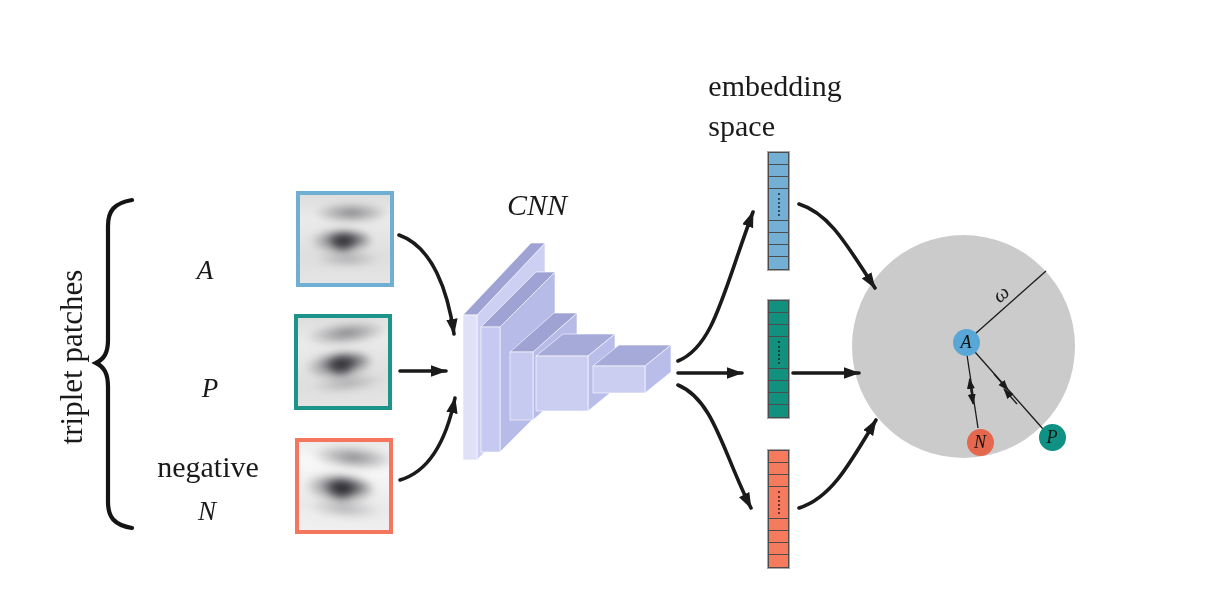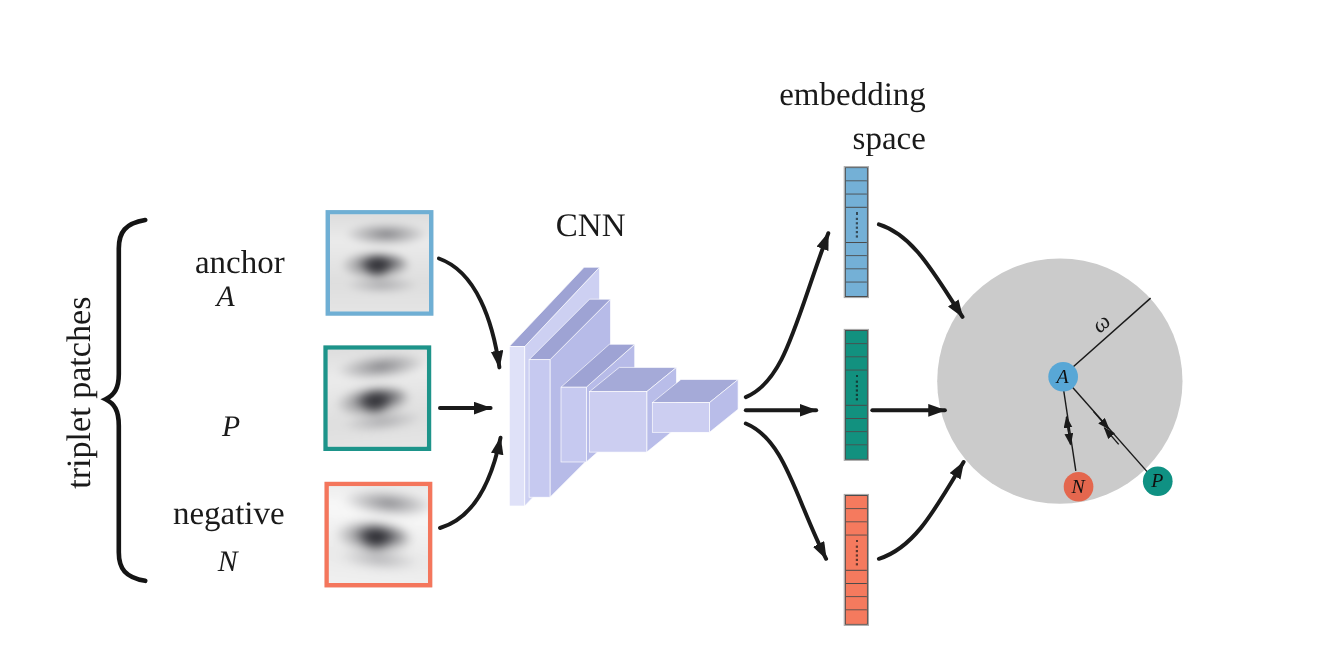--- a/index.html
+++ b/index.html
@@ -2,21 +2,21 @@
 <html><head>
 <meta charset="utf-8">
 <style>
   html,body{margin:0;padding:0;background:#ffffff;}
   .stage{
     position:relative;width:1215px;height:601px;background:#ffffff;overflow:hidden;
     font-family:"Liberation Serif","DejaVu Serif",serif;color:#1a1a1a;
   }
   .abs{position:absolute;}
   .ctr{transform:translate(-50%,-50%);}
-  .lbl{font-size:30px;white-space:pre-line;text-align:right;line-height:1.32;}
+  .lbl{font-size:30px;white-space:pre-line;text-align:left;line-height:1.32;}
   .sym{font-size:27px;font-style:italic;}
   .vert-label{
     position:absolute;left:-68px;top:339px;width:280px;height:36px;
     text-align:center;font-size:31px;line-height:36px;
     transform:rotate(-90deg);
   }
   svg.overlay{position:absolute;left:0;top:0;z-index:3;pointer-events:none;}
   
   .patch{
     position:absolute;width:90px;height:88px;border:4px solid #888;
@@ -114,37 +114,36 @@
       <path d="M972.5,400 L969.5,379" marker-end="url(#ahSmall)"></path>
       <path d="M969.8,382 L973.2,404" marker-end="url(#ahSmall)"></path>
 
       <path d="M994,374 L1008,390" marker-end="url(#ahSmall)"></path>
       <path d="M1017,404 L1004,389" marker-end="url(#ahSmall)"></path>
     </g>
   </svg>
 
   <div class="vert-label">triplet patches</div>
 
-  <div class="abs ctr lbl" style="left:218px;top:239px;">anchor</div>
   <div class="abs ctr sym" style="left:205px;top:270px;">A</div>
   <div class="abs ctr sym" style="left:210px;top:388px;">P</div>
   <div class="abs ctr lbl" style="left:208px;top:467px;">negative</div>
   <div class="abs ctr sym" style="left:207px;top:511px;">N</div>
 
   <div class="patch" style="left: 296px; top: 191px; border-color: rgb(111, 175, 212);">
     <div class="eye"></div>
   </div>
   <div class="patch" style="left: 294px; top: 314px; border-color: rgb(29, 148, 138);">
     <div class="eye eye2"></div>
   </div>
   <div class="patch" style="left: 295px; top: 438px; border-color: rgb(244, 118, 92);">
     <div class="eye eye3"></div>
   </div>
 
-  <div class="abs ctr lbl" style="left:537px;top:205px;">CNN</div>
+  <div class="abs ctr lbl" style="left:537px;top:205px;font-style:italic;">CNN</div>
   <div class="abs ctr lbl" style="left:775px;top:106px;">embedding
 space</div>
 
   <div class="vector" style="left: 768px; top: 152px; background-color: rgb(116, 176, 214);">
       <div class="cell" style="height: 12px;"></div>
       <div class="cell" style="height: 12px;"></div>
       <div class="cell" style="height: 12px;"></div>
       <div class="cell" style="height: 32px;">
         <div class="dotcol"></div>
       </div>

